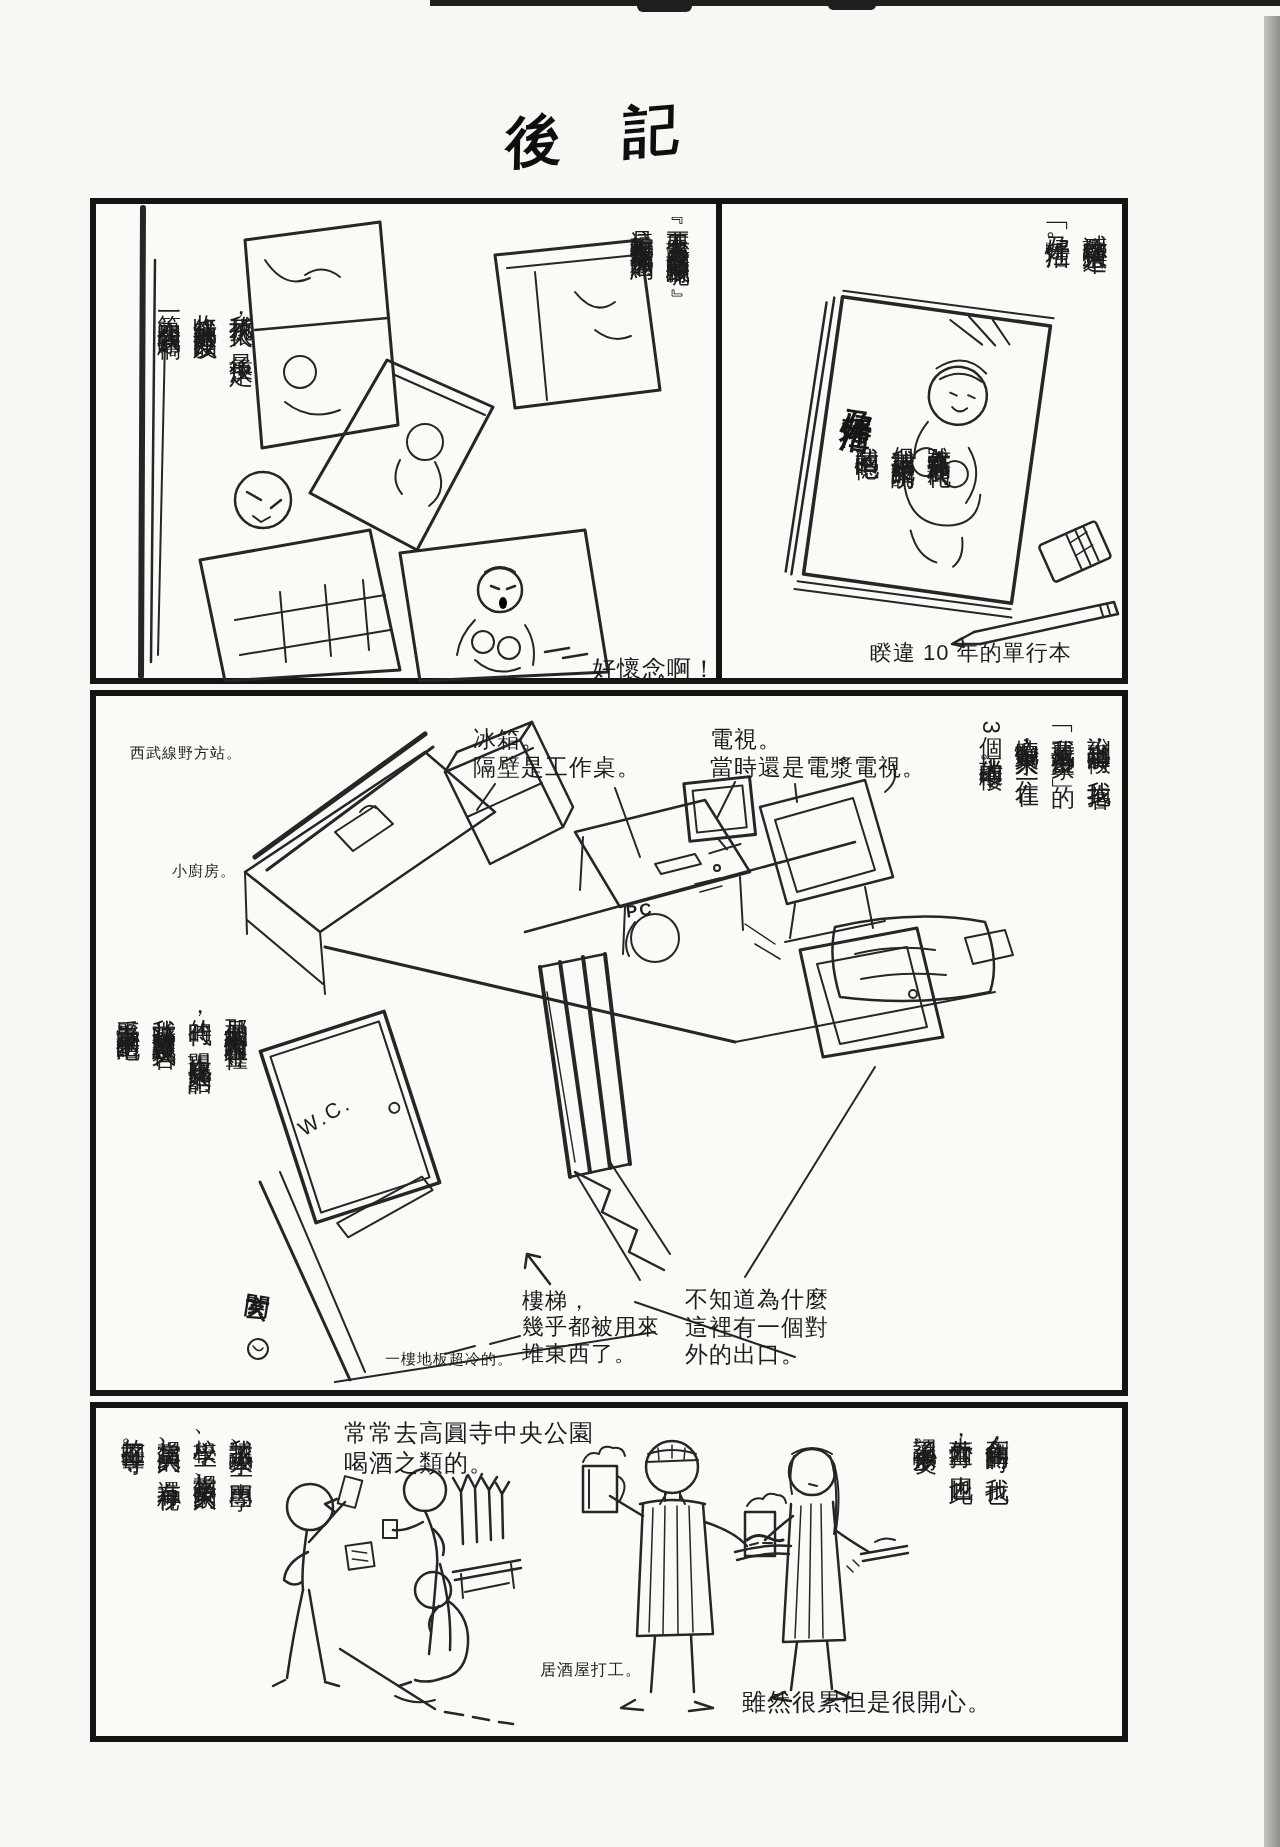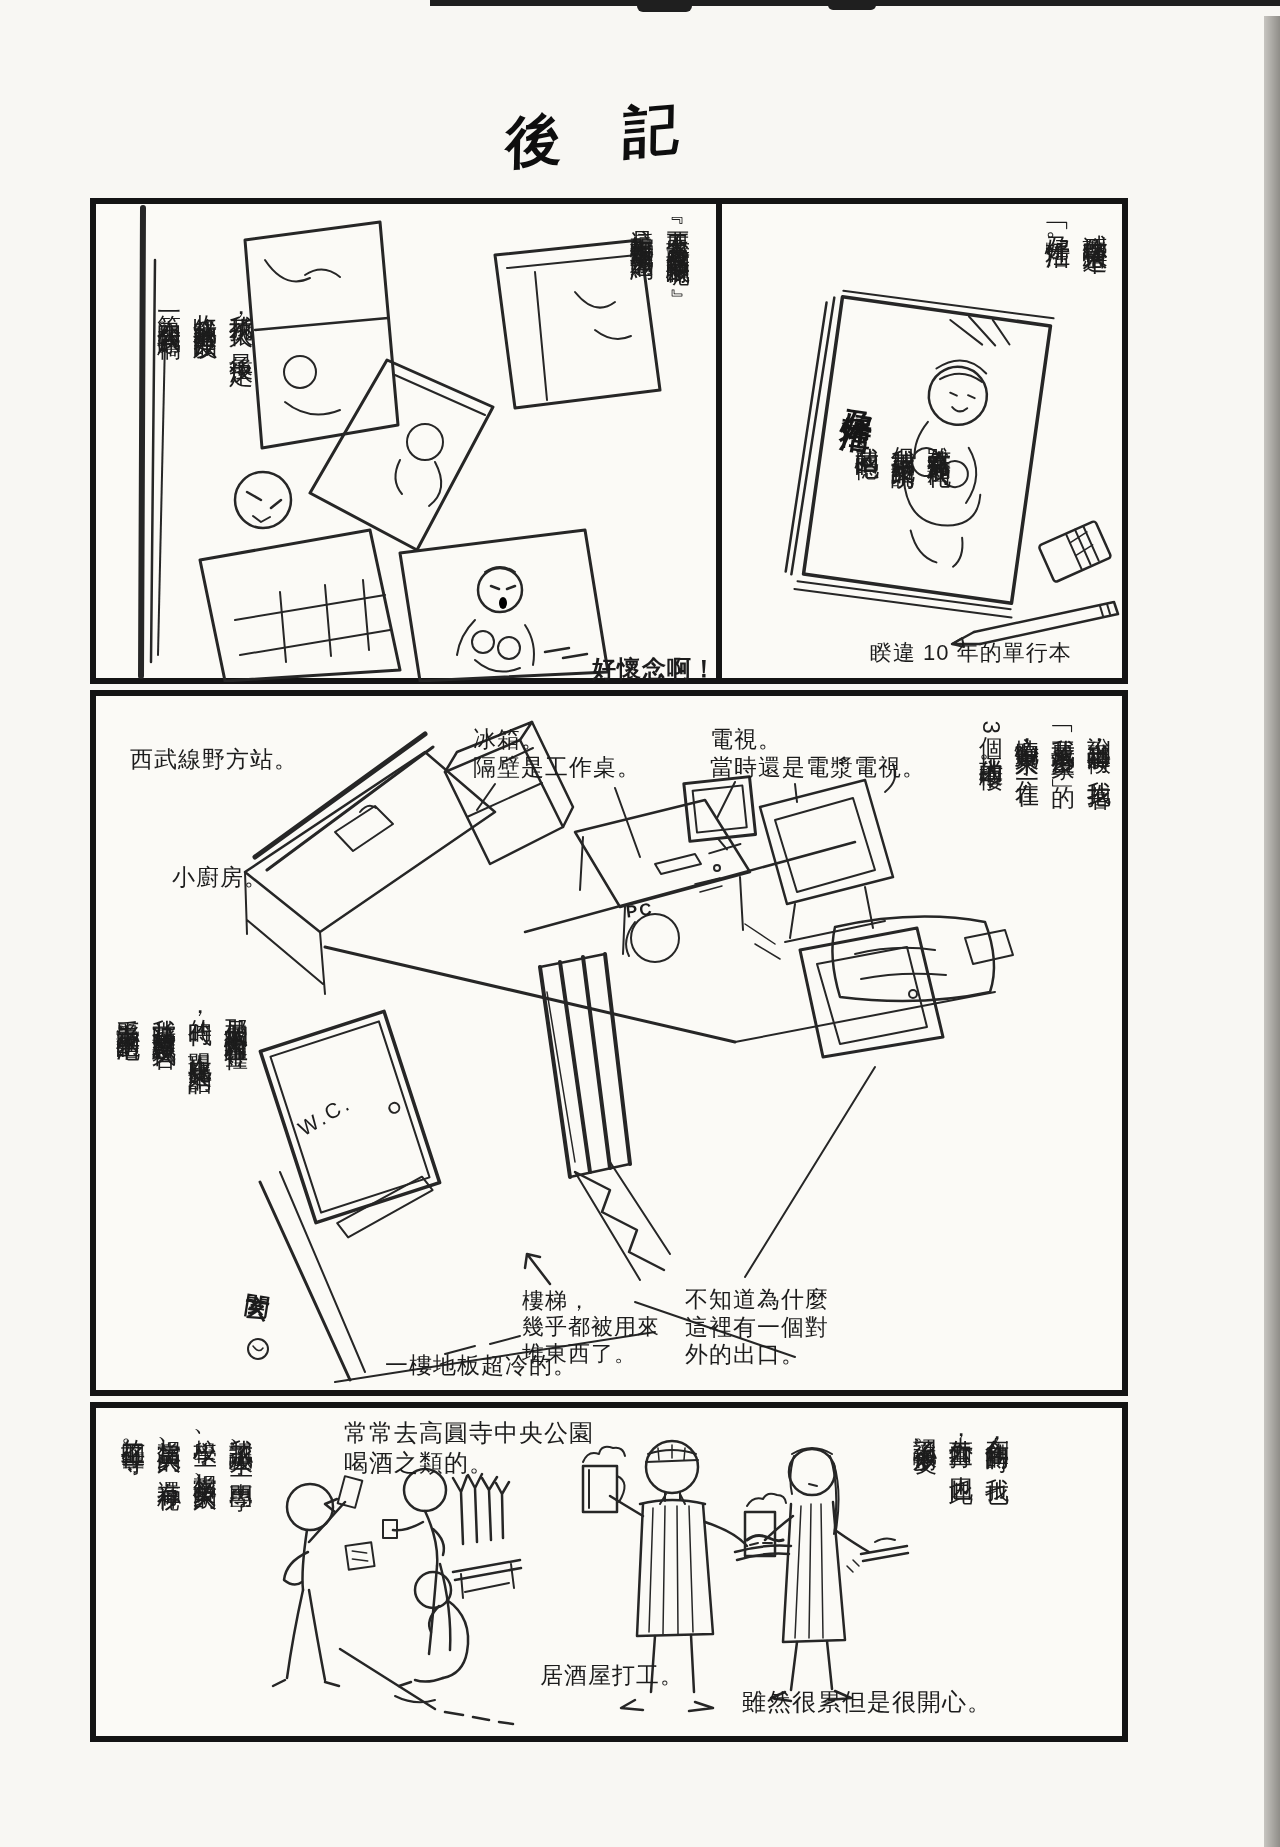--- a/index.html
+++ b/index.html
@@ -5,21 +5,21 @@
   html,body{margin:0;padding:0;background:#e8e6e2;}
   .page{
     position:relative;width:1280px;height:1847px;margin:0 auto;
     background:#f8f7f3;overflow:hidden;
     font-family:"Liberation Sans","DejaVu Sans",sans-serif;
     color:#1c1c1c;
   }
   .panel{position:absolute;border:6px solid #141414;background:#fbfaf6;box-sizing:border-box;}
   .vblock{position:absolute;display:flex;flex-direction:row-reverse;gap:6px;}
   .vcol{writing-mode:vertical-rl;text-orientation:mixed;font-size:24px;letter-spacing:2.5px;line-height:1.25;white-space:nowrap;}
-  .hcap{position:absolute;font-size:23px;letter-spacing:1px;white-space:nowrap;}
+  .hcap{position:absolute;font-size:15px;letter-spacing:1px;white-space:nowrap;}
   .hlines{position:absolute;font-size:23px;letter-spacing:1px;line-height:1.2;white-space:nowrap;}
   .title{
     position:absolute;left:505px;top:96px;font-size:56px;font-weight:bold;
     letter-spacing:62px;transform:rotate(-5deg) skewX(-6deg);color:#0e0e0e;
   }
   .booktitle{
     position:absolute;left:840px;top:386px;writing-mode:vertical-rl;text-orientation:mixed;
     font-size:31px;font-weight:bold;letter-spacing:4px;transform:rotate(8deg);color:#161616;
   }
   .wc{position:absolute;left:296px;top:1104px;font-size:21px;letter-spacing:3px;transform:rotate(-31deg);}
@@ -137,21 +137,21 @@
 
   <div class="vblock" style="left:627px;top:210px;">
     <div class="vcol">『要不要將過去的作品集結成冊呢？』</div>
     <div class="vcol">這是編輯部對我提出的邀約。</div>
   </div>
   <div class="vblock" style="left:154px;top:296px;">
     <div class="vcol">我挑了很久，最後決定</div>
     <div class="vcol">收錄我的出道作品以及</div>
     <div class="vcol">第一次公開我的原稿。</div>
   </div>
-  <div class="hcap" style="left:592px;top:653px;font-size:24px;font-weight:bold;">好懷念啊！</div>
+  <div class="hcap" style="left:592px;top:653px;font-size:24px;">好懷念啊！</div>
 
   <div class="vblock" style="left:1042px;top:214px;">
     <div class="vcol" style="font-size:25px;">感謝你購買這本</div>
     <div class="vcol" style="font-size:25px;">「孕婦性活」。</div>
   </div>
   <div class="booktitle">孕婦性活</div>
   <div class="vblock" style="left:852px;top:428px;">
     <div class="vcol">雖然有點過於簡化，</div>
     <div class="vcol">但我就用後記來說明</div>
     <div class="vcol">我的回憶吧。</div>
@@ -391,16 +391,16 @@
   <div class="hlines" style="left:312px;top:1418px;font-size:24px;line-height:1.25;margin-left:32px;">
     <div>常常去高圓寺中央公園</div>
     <div>喝酒之類的。</div>
   </div>
   <div class="vblock" style="left:118px;top:1420px;">
     <div class="vcol">我認識了大學生、專門學</div>
     <div class="vcol">校學生、想當音樂家的人、</div>
     <div class="vcol">想當演員的人、還有神秘</div>
     <div class="vcol">的打工仔等等。</div>
   </div>
-  <div class="hcap" style="left:540px;top:1660px;font-size:23px;">居酒屋打工。</div>
+  <div class="hcap" style="left:540px;top:1660px;font-size:16px;">居酒屋打工。</div>
   <div class="hcap" style="left:742px;top:1686px;font-size:24px;">雖然很累但是很開心。</div>
 
 </div>
 
 </body></html>

